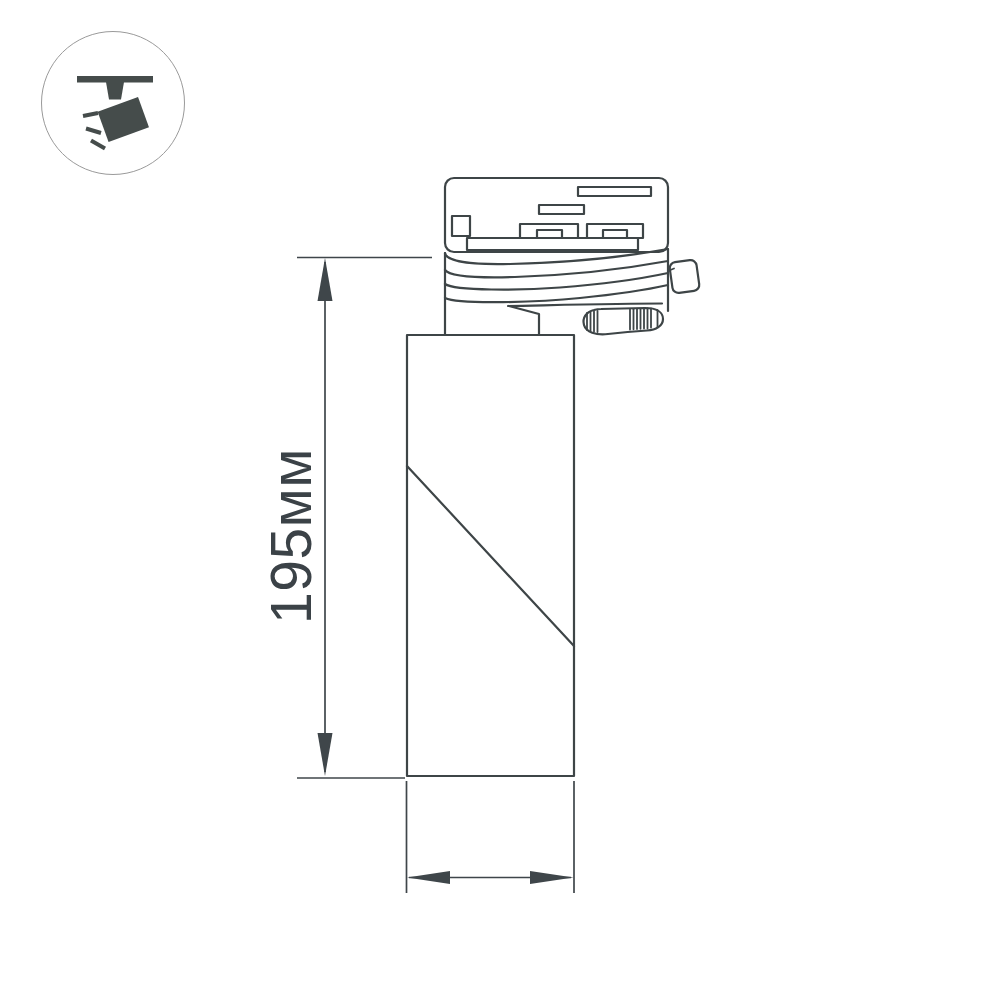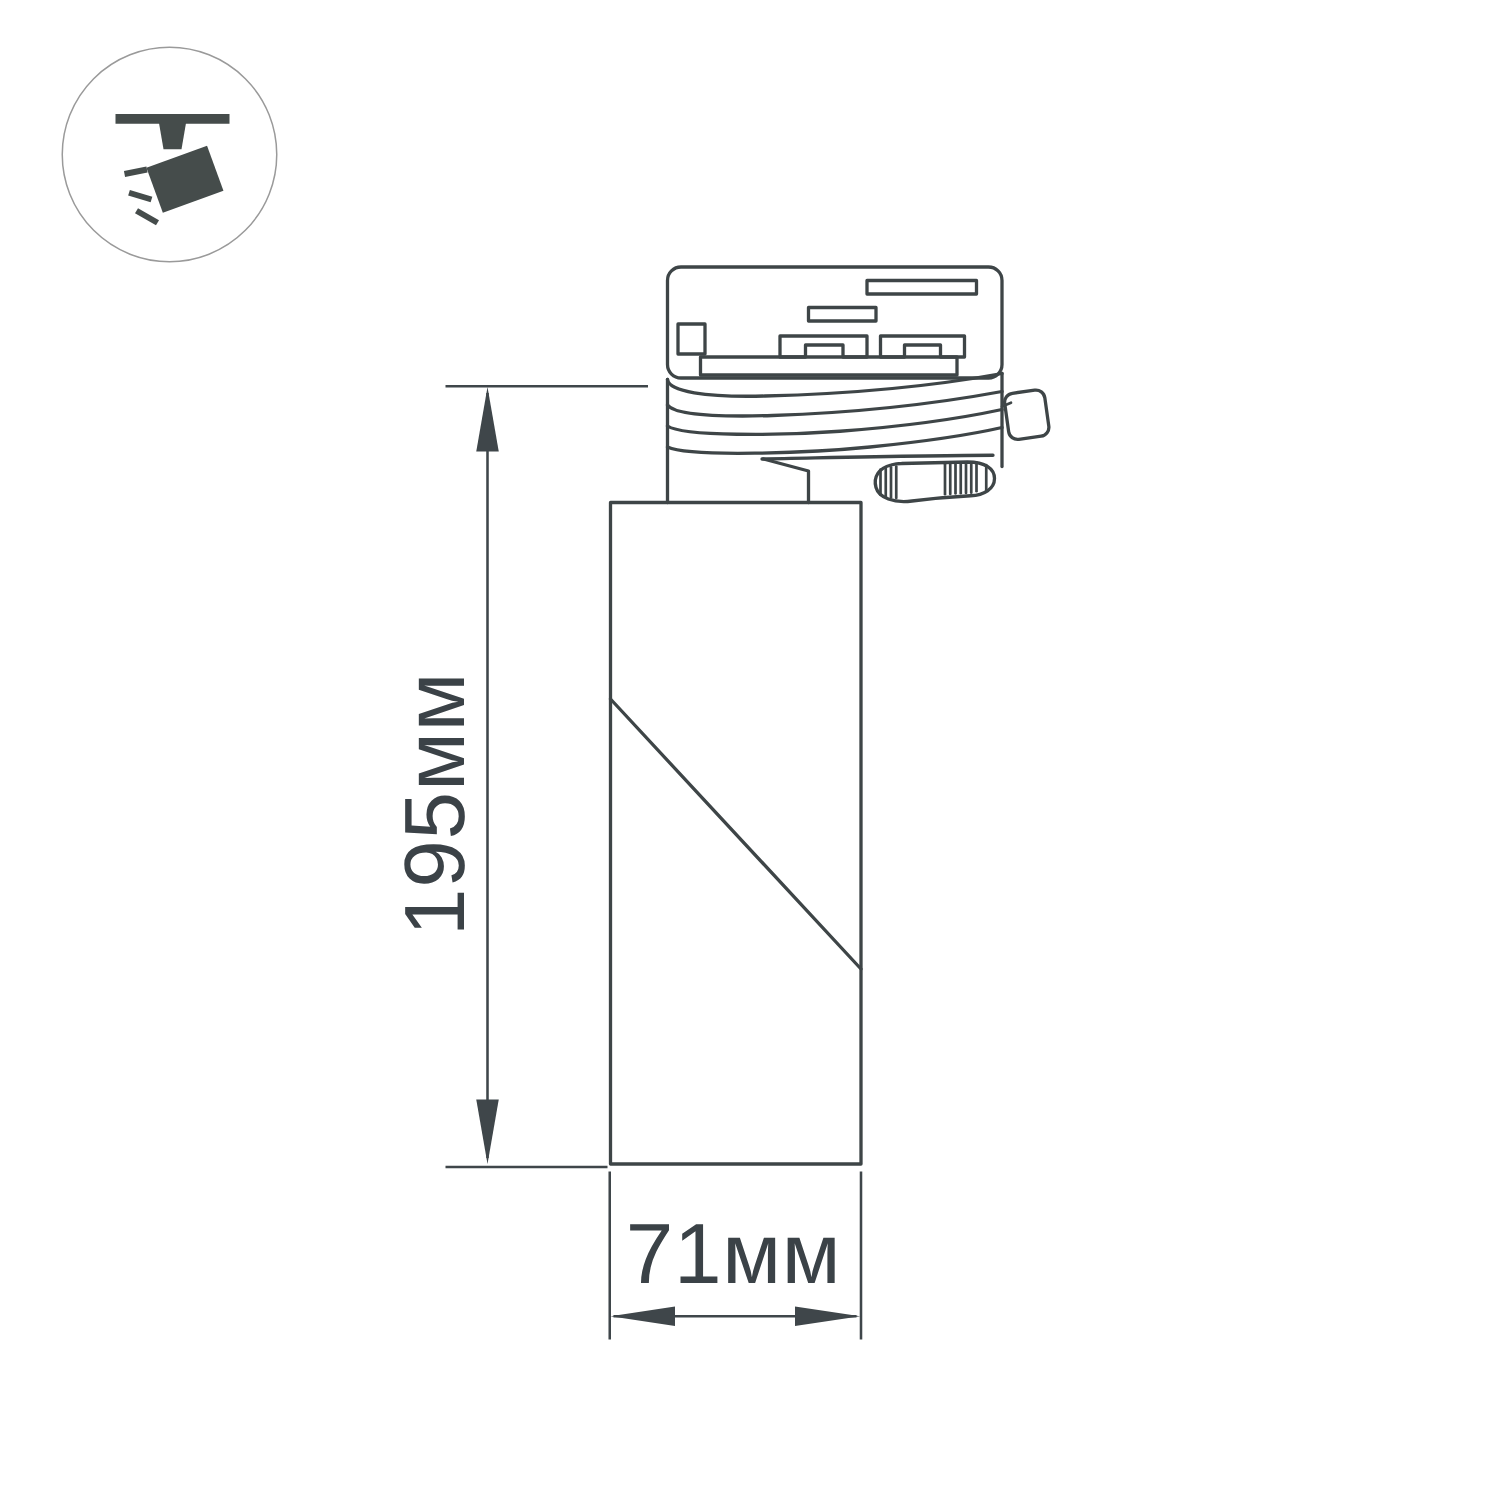--- a/index.html
+++ b/index.html
@@ -134,15 +134,14 @@
       <line class="dim" x1="406.5" y1="781" x2="406.5" y2="893"></line>
       <line class="dim" x1="574" y1="781" x2="574" y2="893"></line>
       <line class="dim" x1="409" y1="877.5" x2="571" y2="877.5"></line>
       <polygon class="dim-arrow" points="407,877.5 450,871 450,884"></polygon>
       <polygon class="dim-arrow" points="573.5,877.5 530,871 530,884"></polygon>
     </g>
   </svg>
 
   <div class="dim-label vertical" style="left:291px; top:536px;">195мм</div>
 
-  <div class="dim-label" style="left:489px; top:837px;">71мм</div>
 
 </div>
 
 </body></html>

